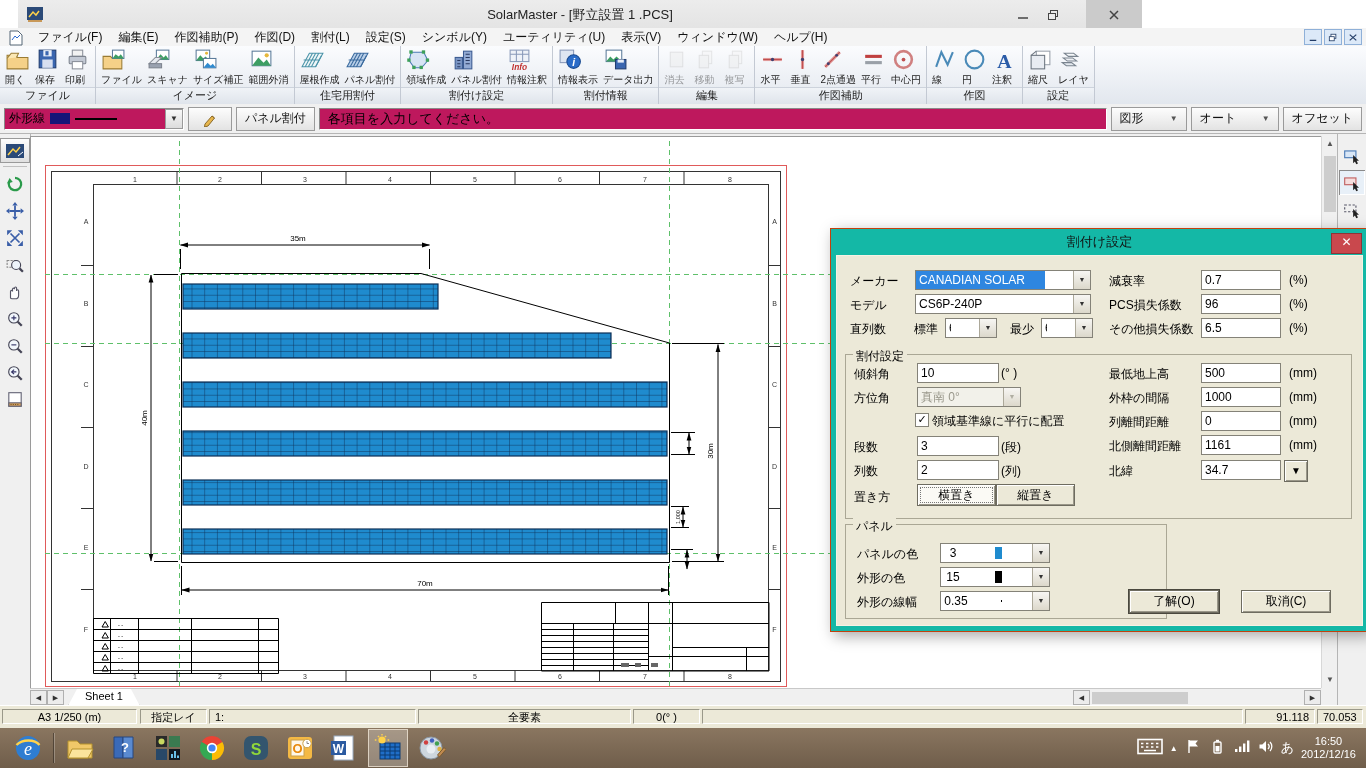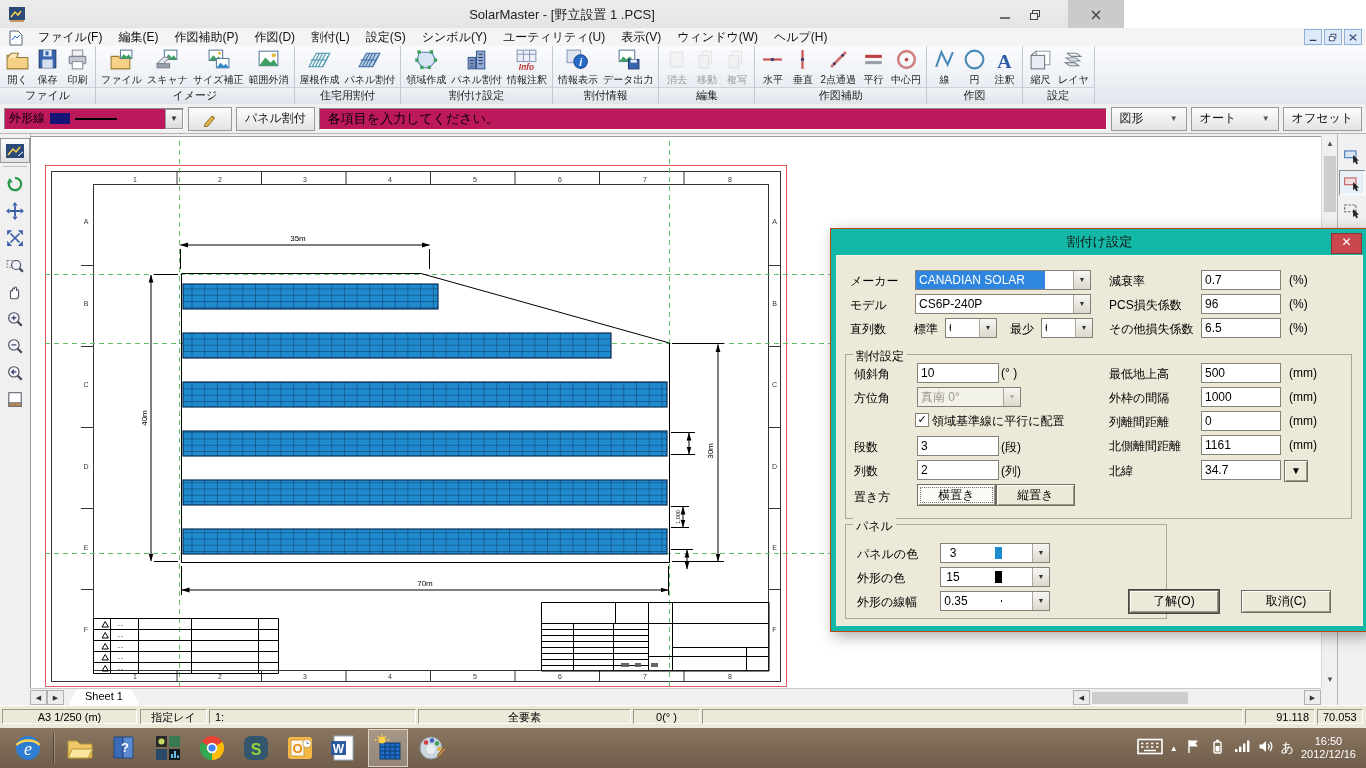--- a/index.html
+++ b/index.html
@@ -1,37 +1,37 @@
 <!DOCTYPE html>
 <html><head>
 <meta charset="utf-8">
 <style>
   html,body{margin:0;padding:0;background:#555;}
   #root{position:relative;width:1366px;height:768px;overflow:hidden;
         font-family:"Liberation Sans","DejaVu Sans",sans-serif;background:#fff;
         -webkit-font-smoothing:antialiased;}
   
-  #titlebar{position:absolute;left:0;top:0;width:1124px;height:28px;background:linear-gradient(#ececec,#e4e4e4);border-bottom:1px solid #cfcfcf;}
+  #titlebar{position:absolute;left:18px;top:0;width:1124px;height:28px;background:linear-gradient(#ececec,#e4e4e4);border-bottom:1px solid #cfcfcf;}
   #titlebar .ttl{position:absolute;left:0;right:0;top:6px;text-align:center;font-size:13px;color:#222;}
   #appicon{position:absolute;left:8px;top:5px;width:18px;height:18px;}
   .winbtn{position:absolute;top:0;height:28px;text-align:center;line-height:28px;color:#444;font-size:13px;}
   #btn-min{right:104px;width:30px;} #btn-restore{right:74px;width:30px;}
   #btn-close{right:0;width:56px;background:#cbcbcb;}
   .winbtn svg{vertical-align:middle}
   
   #menubar{position:absolute;left:0;top:28px;width:1366px;height:18px;background:#f4f4f4;border-bottom:1px solid #d8d8d8;display:flex;align-items:center;font-size:12px;color:#111;}
   #menubar .mico{width:16px;height:14px;margin:0 6px 0 8px;}
   .mitem{padding:1px 8px;white-space:nowrap;}
   #mdibtns{margin-left:auto;display:flex;gap:2px;padding-right:4px;}
   .mdib{width:16px;height:14px;background:#dcе9f8;background:#dce9f8;border:1px solid #8fb0d8;display:flex;align-items:center;justify-content:center;}
   
   #toolbar{position:absolute;left:0;top:46px;width:1366px;height:58px;background:linear-gradient(#fbfcfe,#e2e7ee);border-bottom:1px solid #b9c0cb;display:flex;}
   .tb-group{display:flex;flex-direction:column;border-right:1px solid #c3c9d3;min-width:0;}
   .tb-items{flex:1;display:flex;align-items:flex-start;justify-content:space-around;padding:2px 3px 0 3px;gap:1px;}
-  .tb-item{display:flex;flex-direction:column;align-items:center;font-size:10px;color:#222;padding:0 2px;white-space:nowrap;}
+  .tb-item{display:flex;flex-direction:column;align-items:flex-start;font-size:10px;color:#222;padding:0 2px;white-space:nowrap;}
   .tb-item.disabled{opacity:.45;filter:grayscale(1);}
   .tb-item svg{width:25px;height:23px;}
   .tb-cap{font-size:11px;text-align:center;color:#222;background:linear-gradient(#f0f3f7,#dfe4eb);border-top:1px solid #cdd3dc;padding:0 6px 1px 6px;white-space:nowrap;}
   
   #propbar{position:absolute;left:0;top:104px;width:1366px;height:30px;background:#f0f0f0;border-bottom:1px solid #b5b5b5;display:flex;align-items:center;gap:4px;padding:0 4px;box-sizing:border-box;}
   .sunken{border:1px solid;border-color:#8a8a8a #fff #fff #8a8a8a;background:#be185d;}
   #linetype{width:180px;height:22px;display:flex;align-items:center;gap:5px;padding-left:4px;box-sizing:border-box;font-size:12px;}
   #linetype .swatch{width:20px;height:11px;}
   #linetype .lsample{width:42px;height:2px;background:#000;}
   .drop{width:16px;height:18px;margin-left:auto;background:linear-gradient(#f8f8f8,#dcdcdc);border:1px solid #9a9a9a;font-size:8px;text-align:center;line-height:17px;color:#333;}

